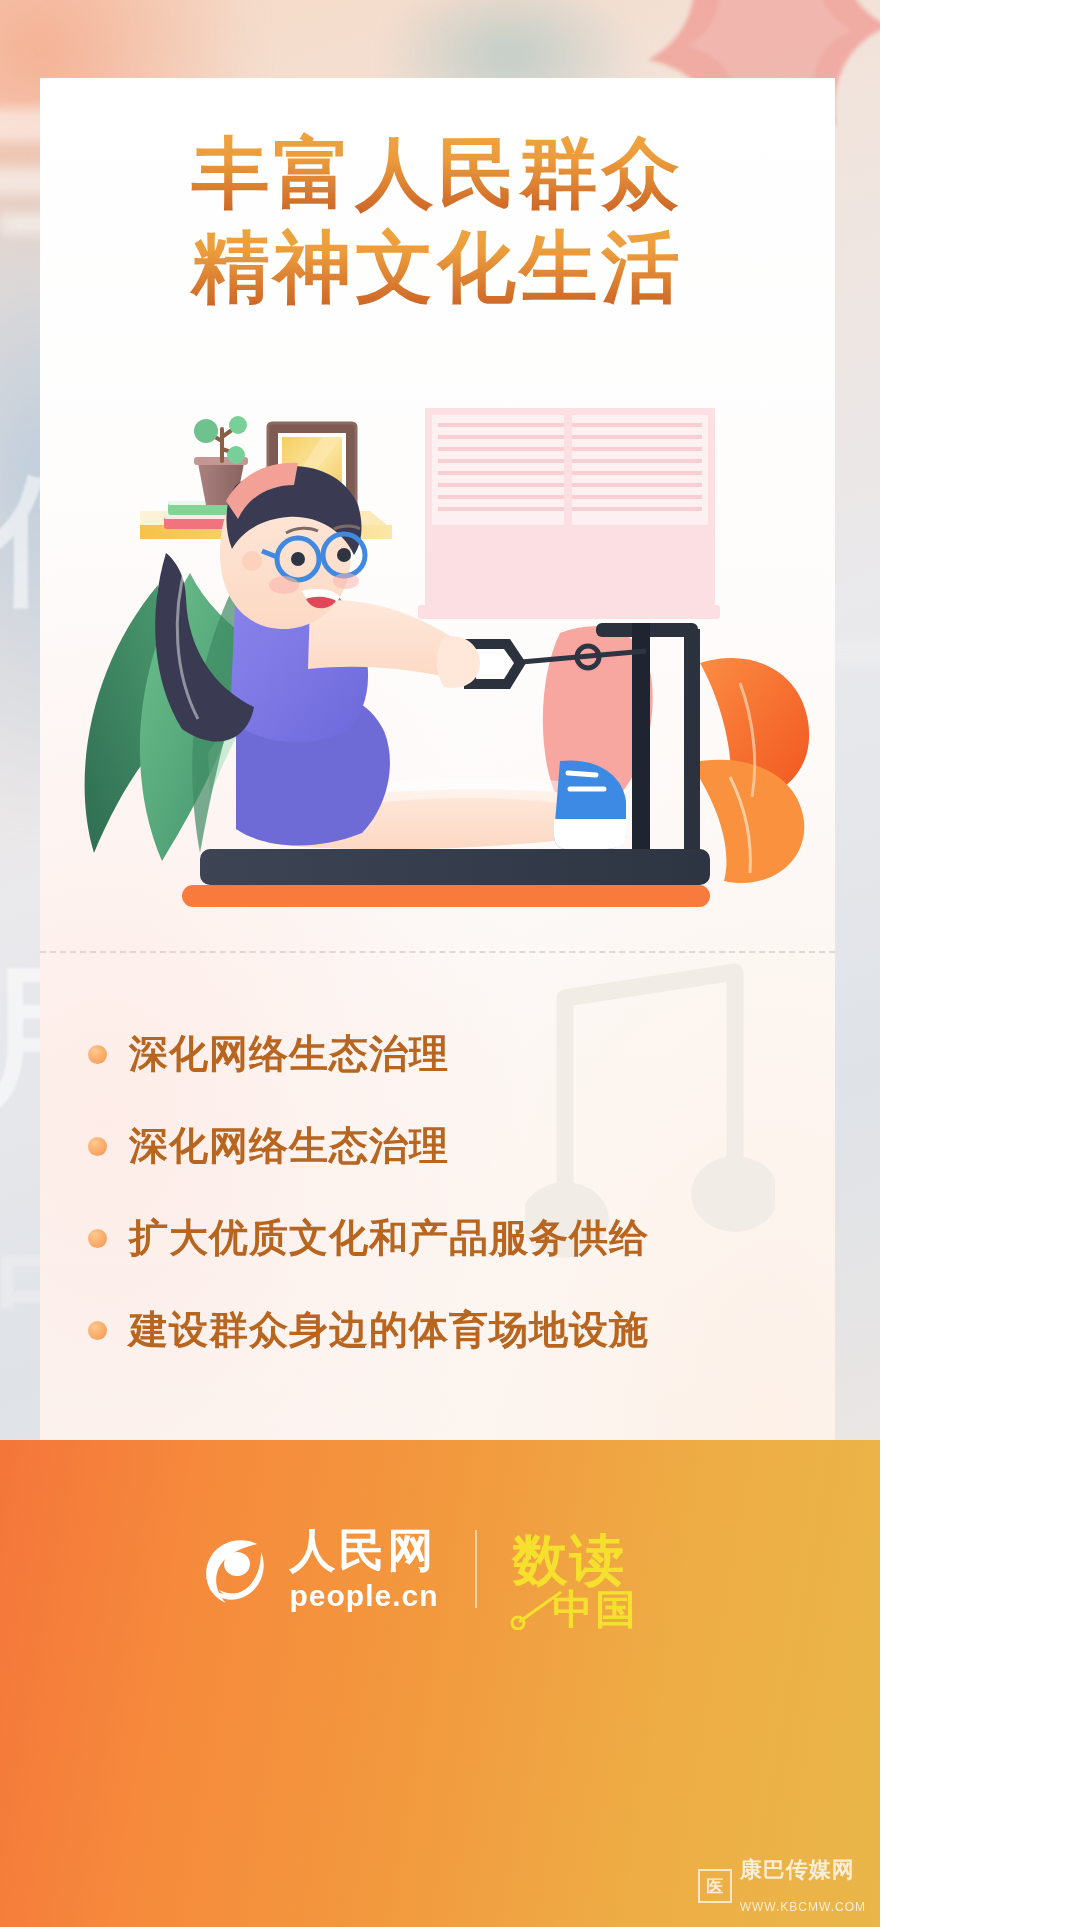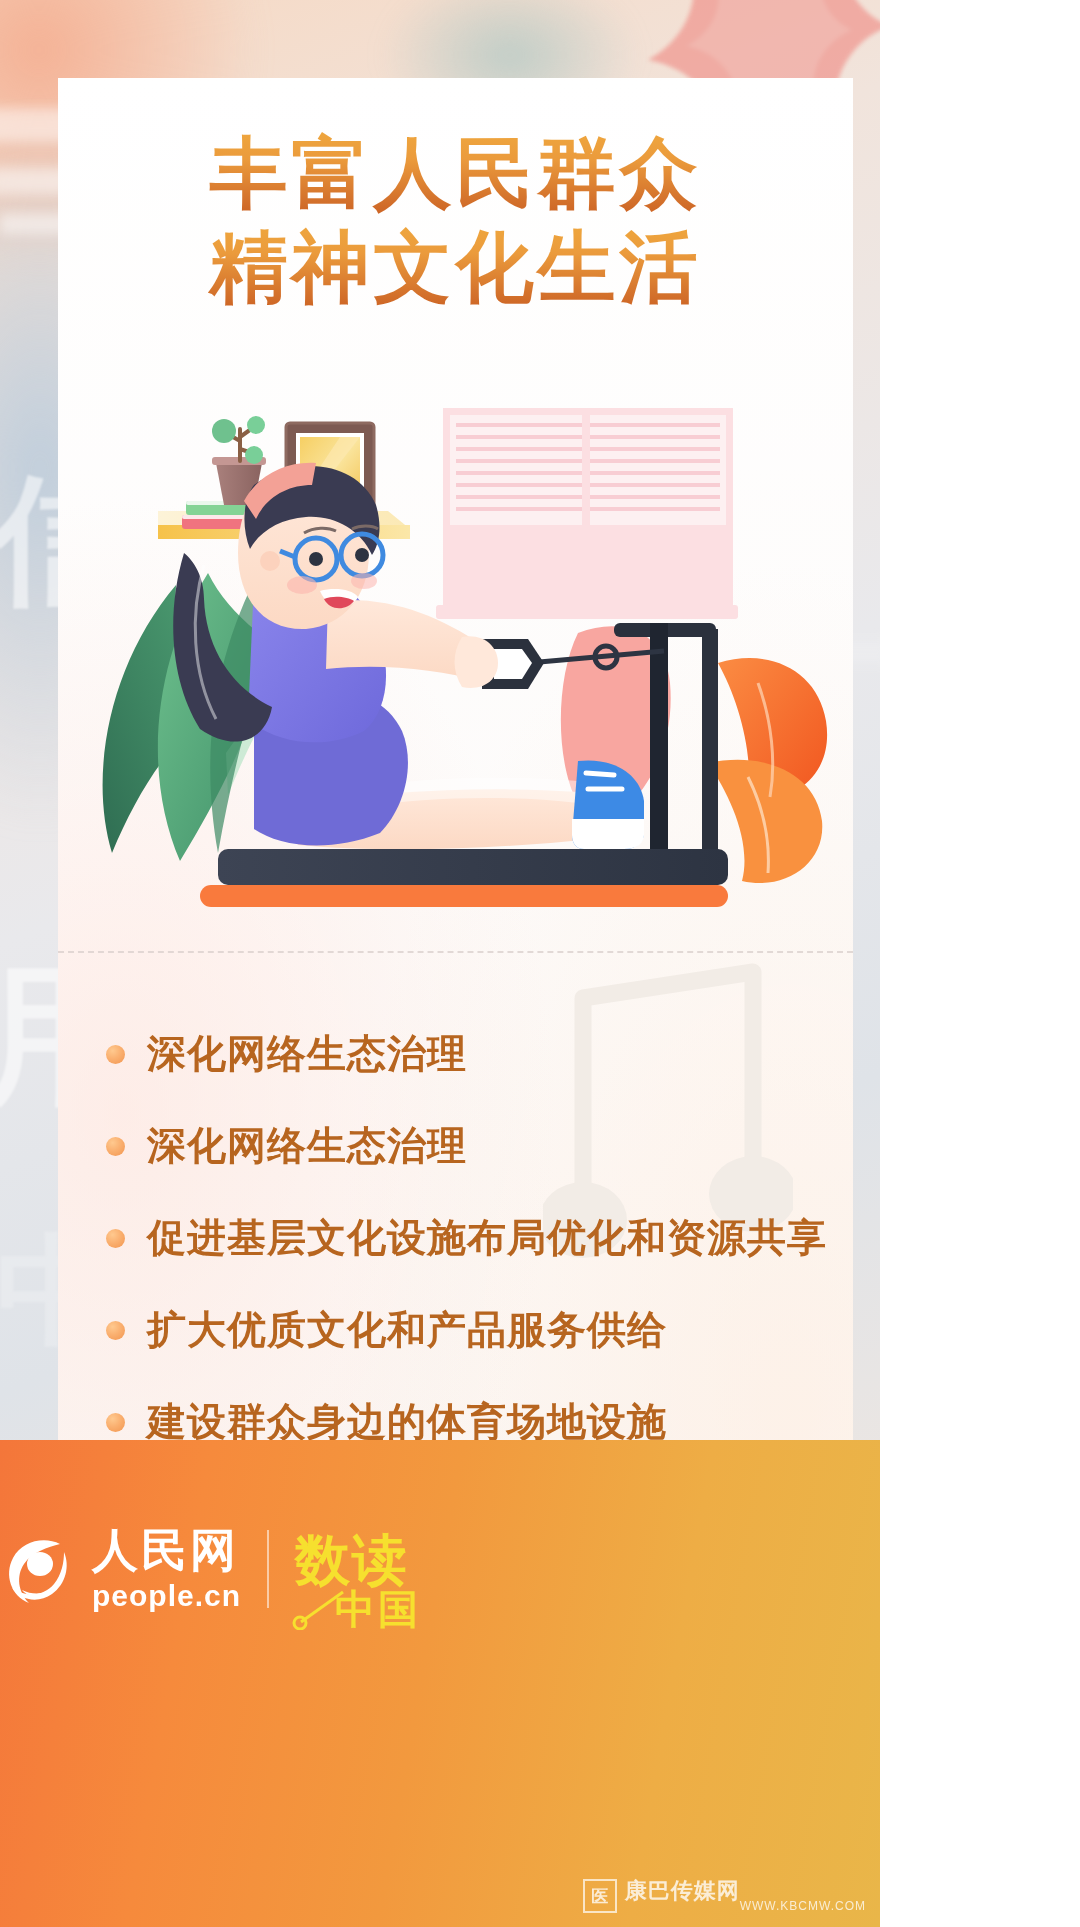--- a/index.html
+++ b/index.html
@@ -47,21 +47,21 @@
     position:absolute; color:rgba(255,255,255,.55);
     font-weight:bold; letter-spacing:2px; line-height:1;
     filter:blur(1px);
   }
   .bg-streak {
     position:absolute; background:rgba(255,255,255,.5); filter:blur(6px);
   }
 
   
   #card {
-    position:absolute; left:58px; top:78px; width:795px; height:1402px;
+    position:absolute; left:40px; top:78px; width:795px; height:1402px;
     background:
       radial-gradient(ellipse at 8% 74%, rgba(255,226,218,.55) 0%, rgba(255,226,218,0) 42%),
       radial-gradient(ellipse at 92% 95%, rgba(255,235,220,.5) 0%, rgba(255,235,220,0) 45%),
       linear-gradient(180deg,#ffffff 0%,#fdfbfa 55%,#fbf7f4 100%);
     overflow:hidden;
   }
 
   
   .music-note {
     position:absolute; right:60px; top:880px; opacity:1;
@@ -118,21 +118,21 @@
   }
 
   
   #footer {
     position:absolute; left:0; top:1440px; width:880px; height:487px;
     background:linear-gradient(100deg,#f4763a 0%,#f68a3c 22%,#f2993e 48%,#eead45 74%,#e9b649 100%);
     overflow:hidden;
   }
   .footer-inner {
     position:absolute; left:0; right:0; top:58px;
-    display:flex; align-items:center; gap:26px;
+    display:flex; align-items:center; justify-content:center; gap:36px;
   }
   .brand { display:flex; align-items:center; gap:18px; }
   .brand-text { display:flex; flex-direction:column; align-items:flex-start; }
   .brand-cn {
     font-family:"DejaVu Serif","Liberation Serif",serif;
     font-size:46px; font-weight:bold; color:#fff; letter-spacing:3px;
     line-height:50px;
   }
   .brand-en {
     font-family:"Liberation Sans",sans-serif;
@@ -160,21 +160,21 @@
     position:absolute; right:14px; bottom:14px;
     display:flex; align-items:center; gap:8px;
     opacity:.82;
   }
   .wm-badge {
     width:34px; height:34px; border:2px solid rgba(255,255,255,.85);
     color:rgba(255,255,255,.95); font-size:17px; font-weight:bold;
     display:flex; align-items:center; justify-content:center;
     font-family:"DejaVu Serif",serif;
   }
-  .wm-txt { display:flex; flex-direction:row; line-height:1; }
+  .wm-txt { display:flex; flex-direction:column; line-height:1; }
   .wm-cn {
     font-family:"DejaVu Sans",sans-serif; font-size:22px; font-weight:bold;
     color:rgba(255,255,255,.95); letter-spacing:1px;
   }
   .wm-en {
     font-family:"Liberation Sans",sans-serif; font-size:12px;
     color:rgba(255,255,255,.92); letter-spacing:1px; margin-top:20px;
   }
 
   
@@ -410,24 +410,20 @@
     </div>
 
     <div class="list">
       <div class="list-item">
         <span class="dot"></span>
         <span class="item-text">深化网络生态治理</span>
       </div>
       <div class="list-item">
         <span class="dot"></span>
         <span class="item-text">深化网络生态治理</span>
-      </div>
-      <div class="list-item">
-        <span class="dot"></span>
-        <span class="item-text">促进基层文化设施布局优化和资源共享</span>
       </div>
       <div class="list-item">
         <span class="dot"></span>
         <span class="item-text">扩大优质文化和产品服务供给</span>
       </div>
       <div class="list-item">
         <span class="dot"></span>
         <span class="item-text">建设群众身边的体育场地设施</span>
       </div>
     </div>

